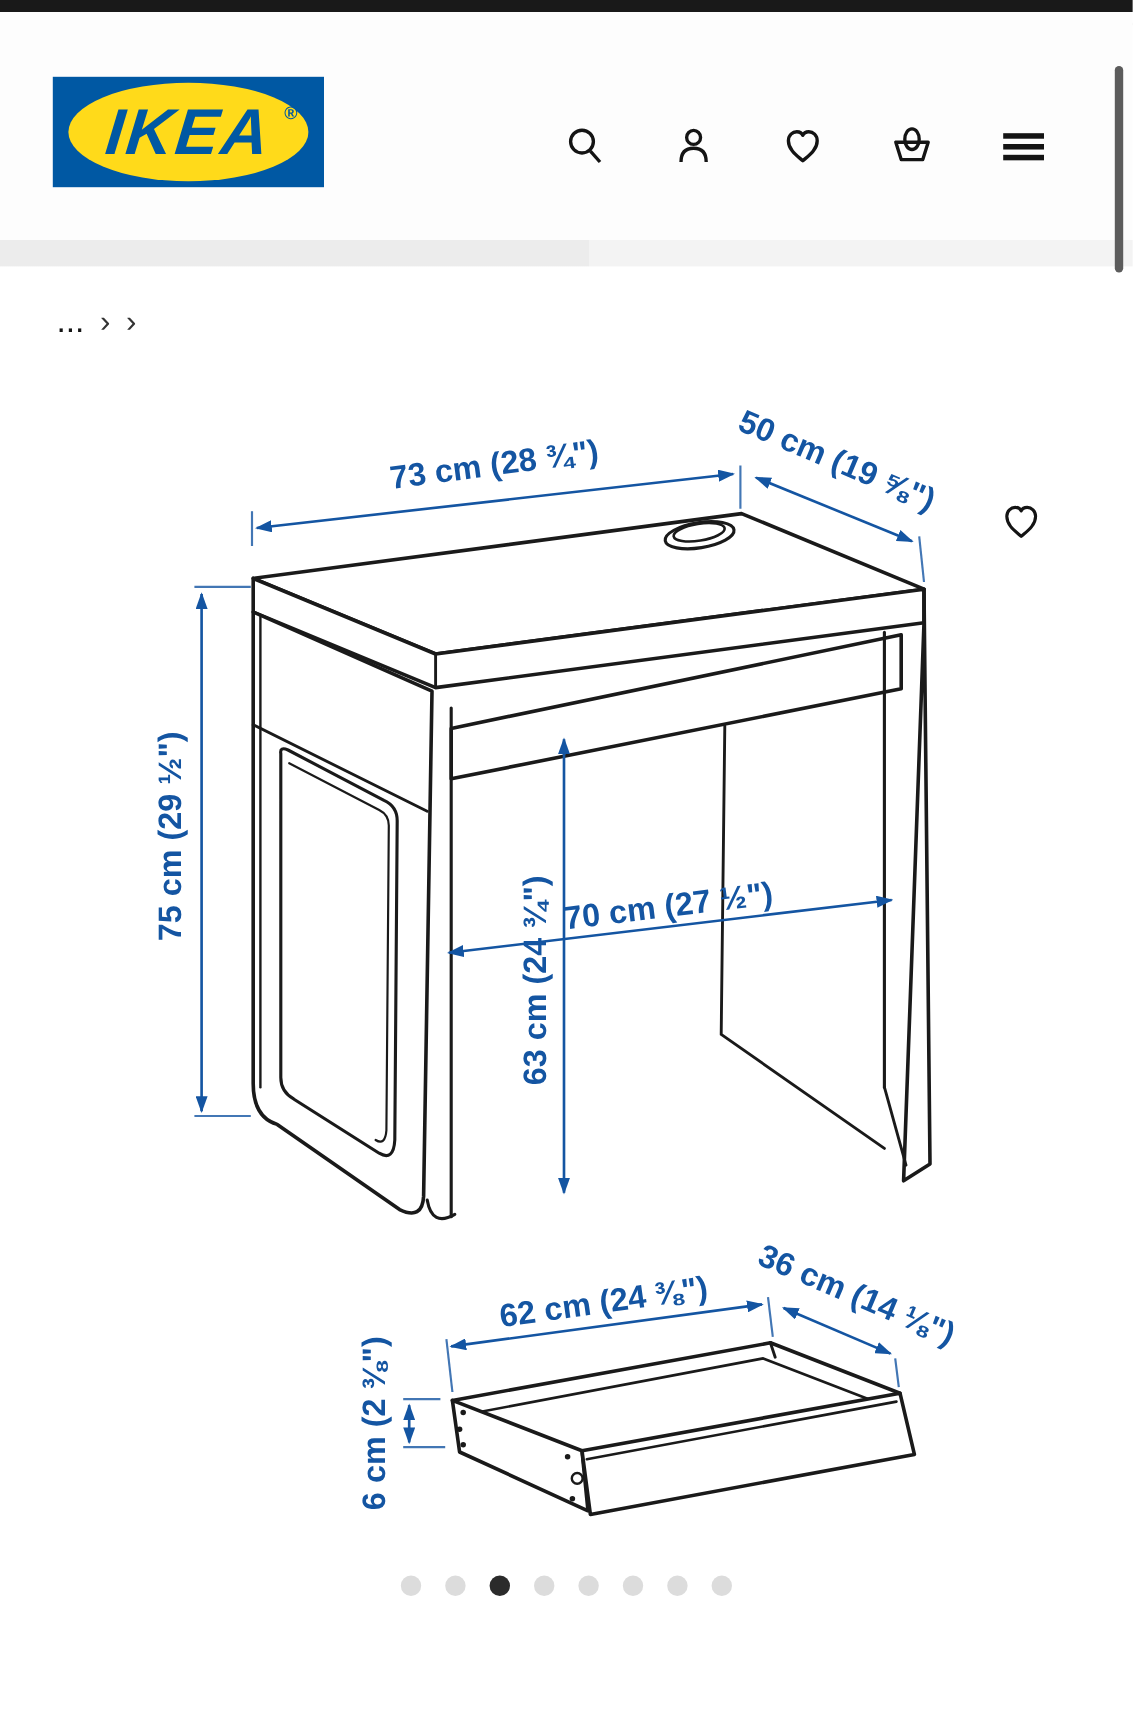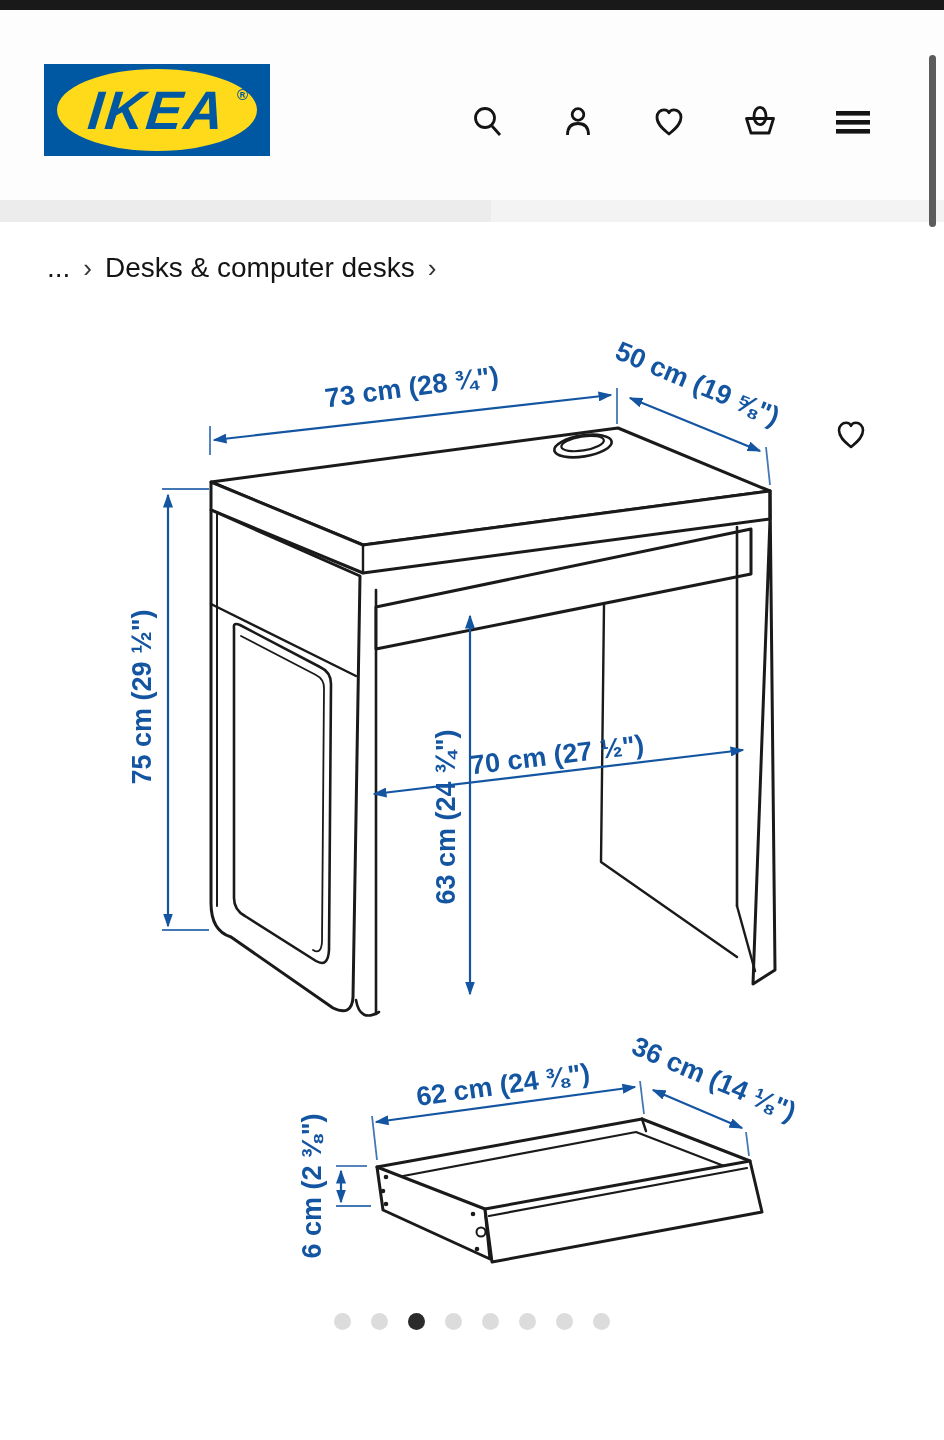--- a/index.html
+++ b/index.html
@@ -89,21 +89,20 @@
       </svg>
     </span>
   </button>
 </div>
 
 <div class="divider-strip"></div>
 
 <nav class="breadcrumb">
   <span class="crumb">...</span>
   <span class="crumb-sep">›</span>
-  <span class="crumb">Desks &amp; computer desks</span>
   <span class="crumb-sep">›</span>
 </nav>
 
 <svg class="diagram-svg" width="944" height="950" viewBox="0 330 944 950">
   <defs>
     <marker id="arr" viewBox="0 0 14 10" refX="12.5" refY="5" markerWidth="14" markerHeight="10" orient="auto-start-reverse" markerUnits="userSpaceOnUse">
       <path d="M0,0 L14,5 L0,10 Z" fill="#1455a2"></path>
     </marker>
   </defs>
 

